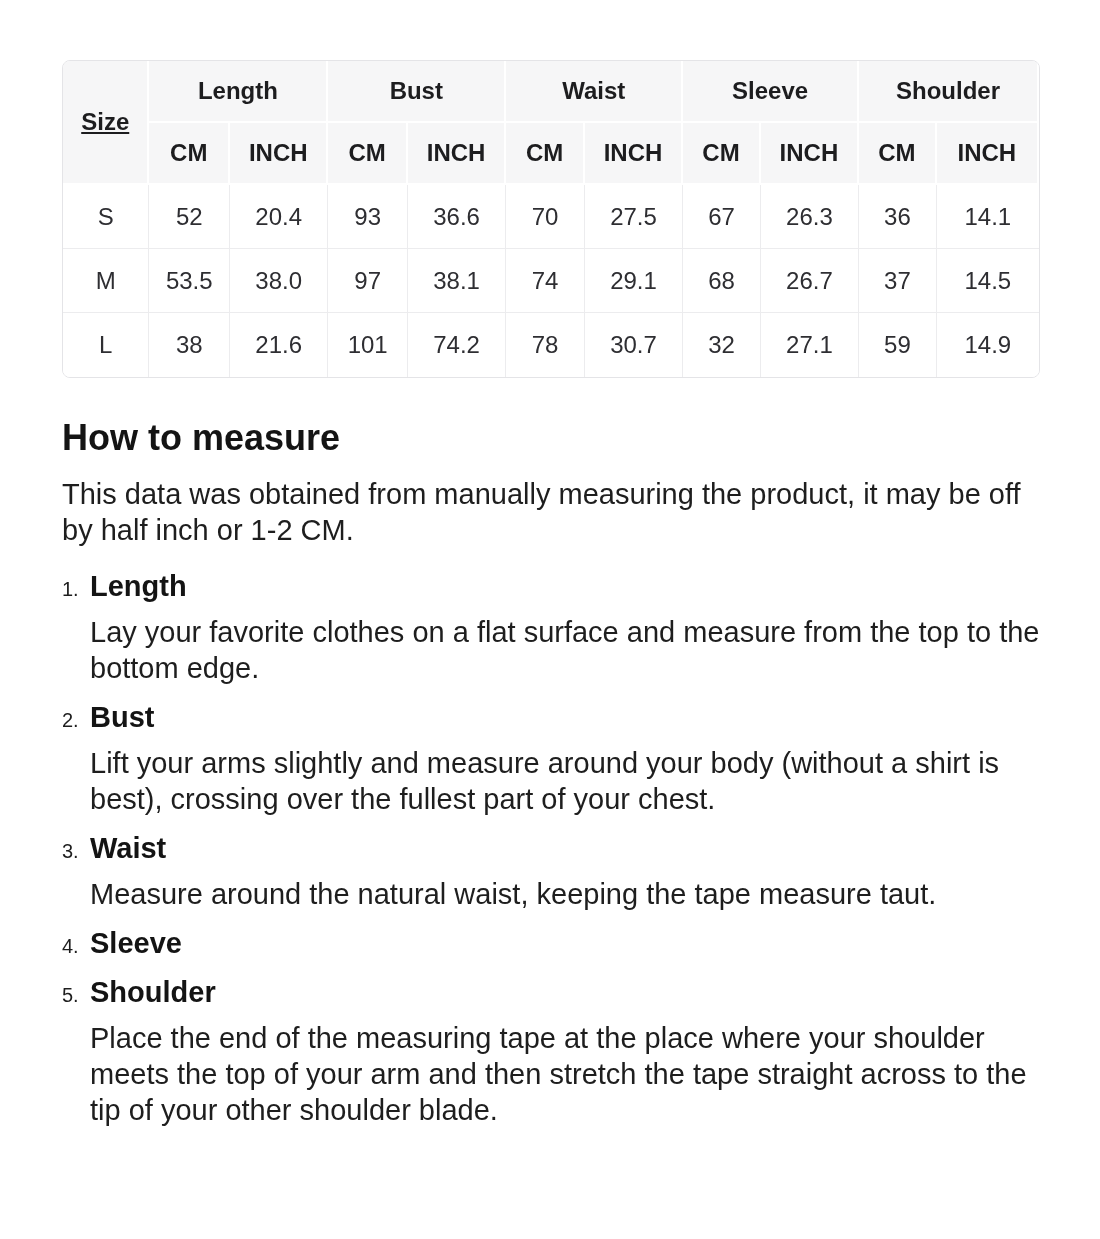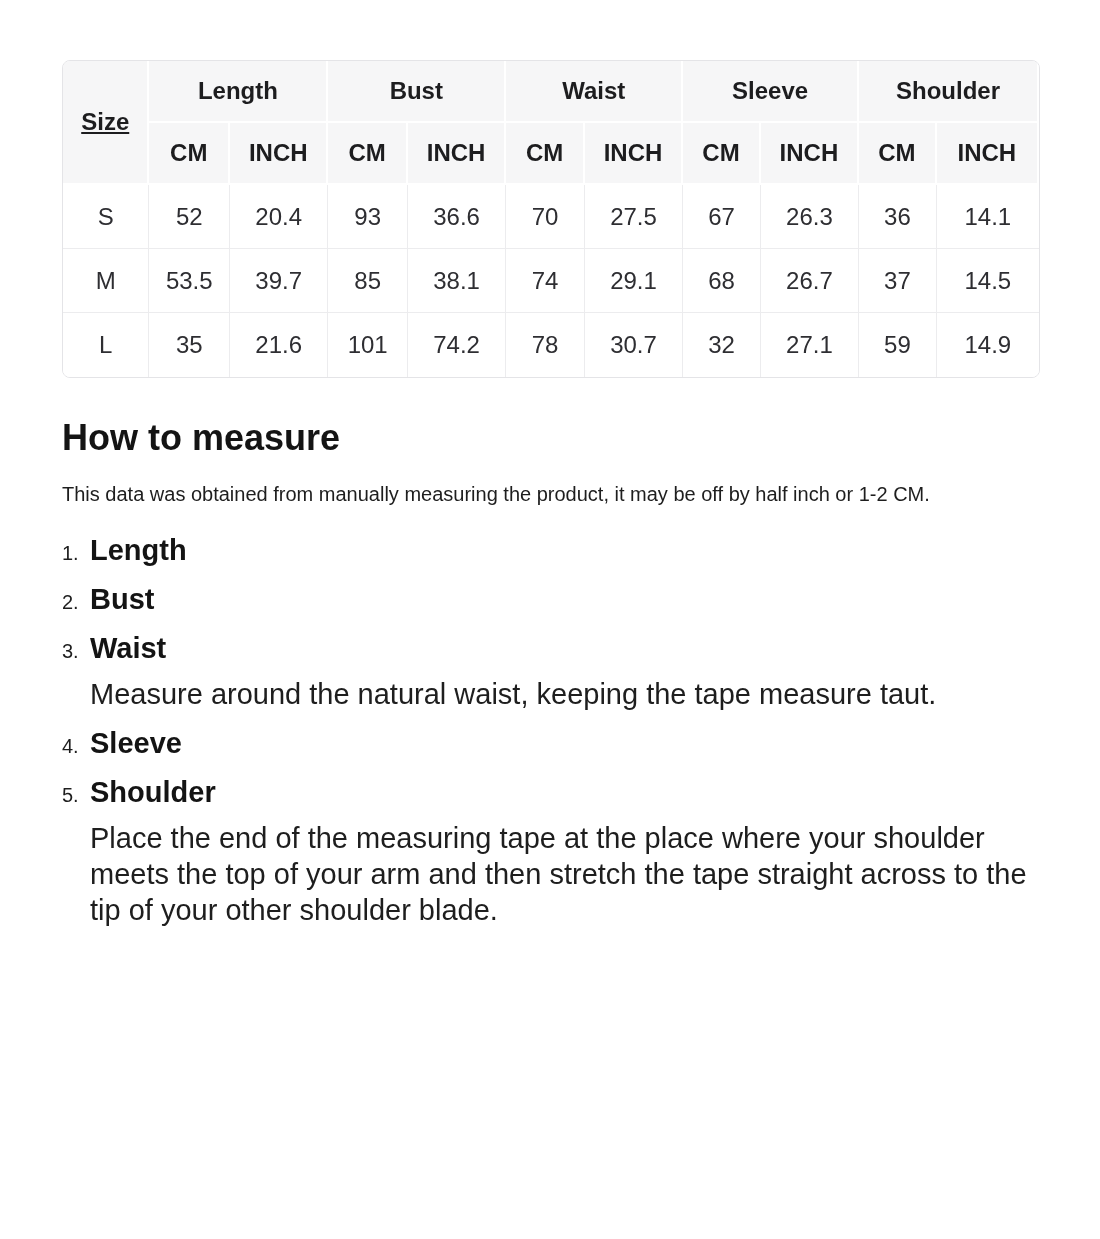--- a/index.html
+++ b/index.html
@@ -64,21 +64,21 @@
   
   h2.howto-title {
     margin: 38px 0 16px 0;
     font-size: 36px;
     line-height: 44px;
     font-weight: 700;
     color: #141414;
   }
   p.howto-intro {
     margin: 14px 0 0 0;
-    font-size: 20px;
+    font-size: 29px;
     line-height: 36px;
     color: #1e1e1e;
   }
   .steps { margin-top: 20px; }
   .step { margin-top: 13px; }
   .step:first-child { margin-top: 0; }
   .step-head {
     display: flex;
     align-items: baseline;
   }
@@ -152,33 +152,33 @@
           <td>70</td>
           <td>27.5</td>
           <td>67</td>
           <td>26.3</td>
           <td>36</td>
           <td>14.1</td>
         </tr>
         <tr>
           <td>M</td>
           <td>53.5</td>
-          <td>39.7</td>
-          <td>85</td>
+          <td>38.0</td>
+          <td>97</td>
           <td>38.1</td>
           <td>74</td>
           <td>29.1</td>
           <td>68</td>
           <td>26.7</td>
           <td>37</td>
           <td>14.5</td>
         </tr>
         <tr>
           <td>L</td>
-          <td>35</td>
+          <td>38</td>
           <td>21.6</td>
           <td>101</td>
           <td>74.2</td>
           <td>78</td>
           <td>30.7</td>
           <td>32</td>
           <td>27.1</td>
           <td>59</td>
           <td>14.9</td>
         </tr>
@@ -189,27 +189,29 @@
   <h2 class="howto-title">How to measure</h2>
   <p class="howto-intro">This data was obtained from manually measuring the product, it may be off by half inch or 1-2 CM.</p>
 
   <div class="steps">
 
     <div class="step">
       <div class="step-head">
         <span class="step-num">1.</span>
         <span class="step-term">Length</span>
       </div>
+      <p class="step-desc">Lay your favorite clothes on a flat surface and measure from the top to the bottom edge.</p>
     </div>
 
     <div class="step">
       <div class="step-head">
         <span class="step-num">2.</span>
         <span class="step-term">Bust</span>
       </div>
+      <p class="step-desc">Lift your arms slightly and measure around your body (without a shirt is best), crossing over the fullest part of your chest.</p>
     </div>
 
     <div class="step">
       <div class="step-head">
         <span class="step-num">3.</span>
         <span class="step-term">Waist</span>
       </div>
       <p class="step-desc">Measure around the natural waist, keeping the tape measure taut.</p>
     </div>
 

